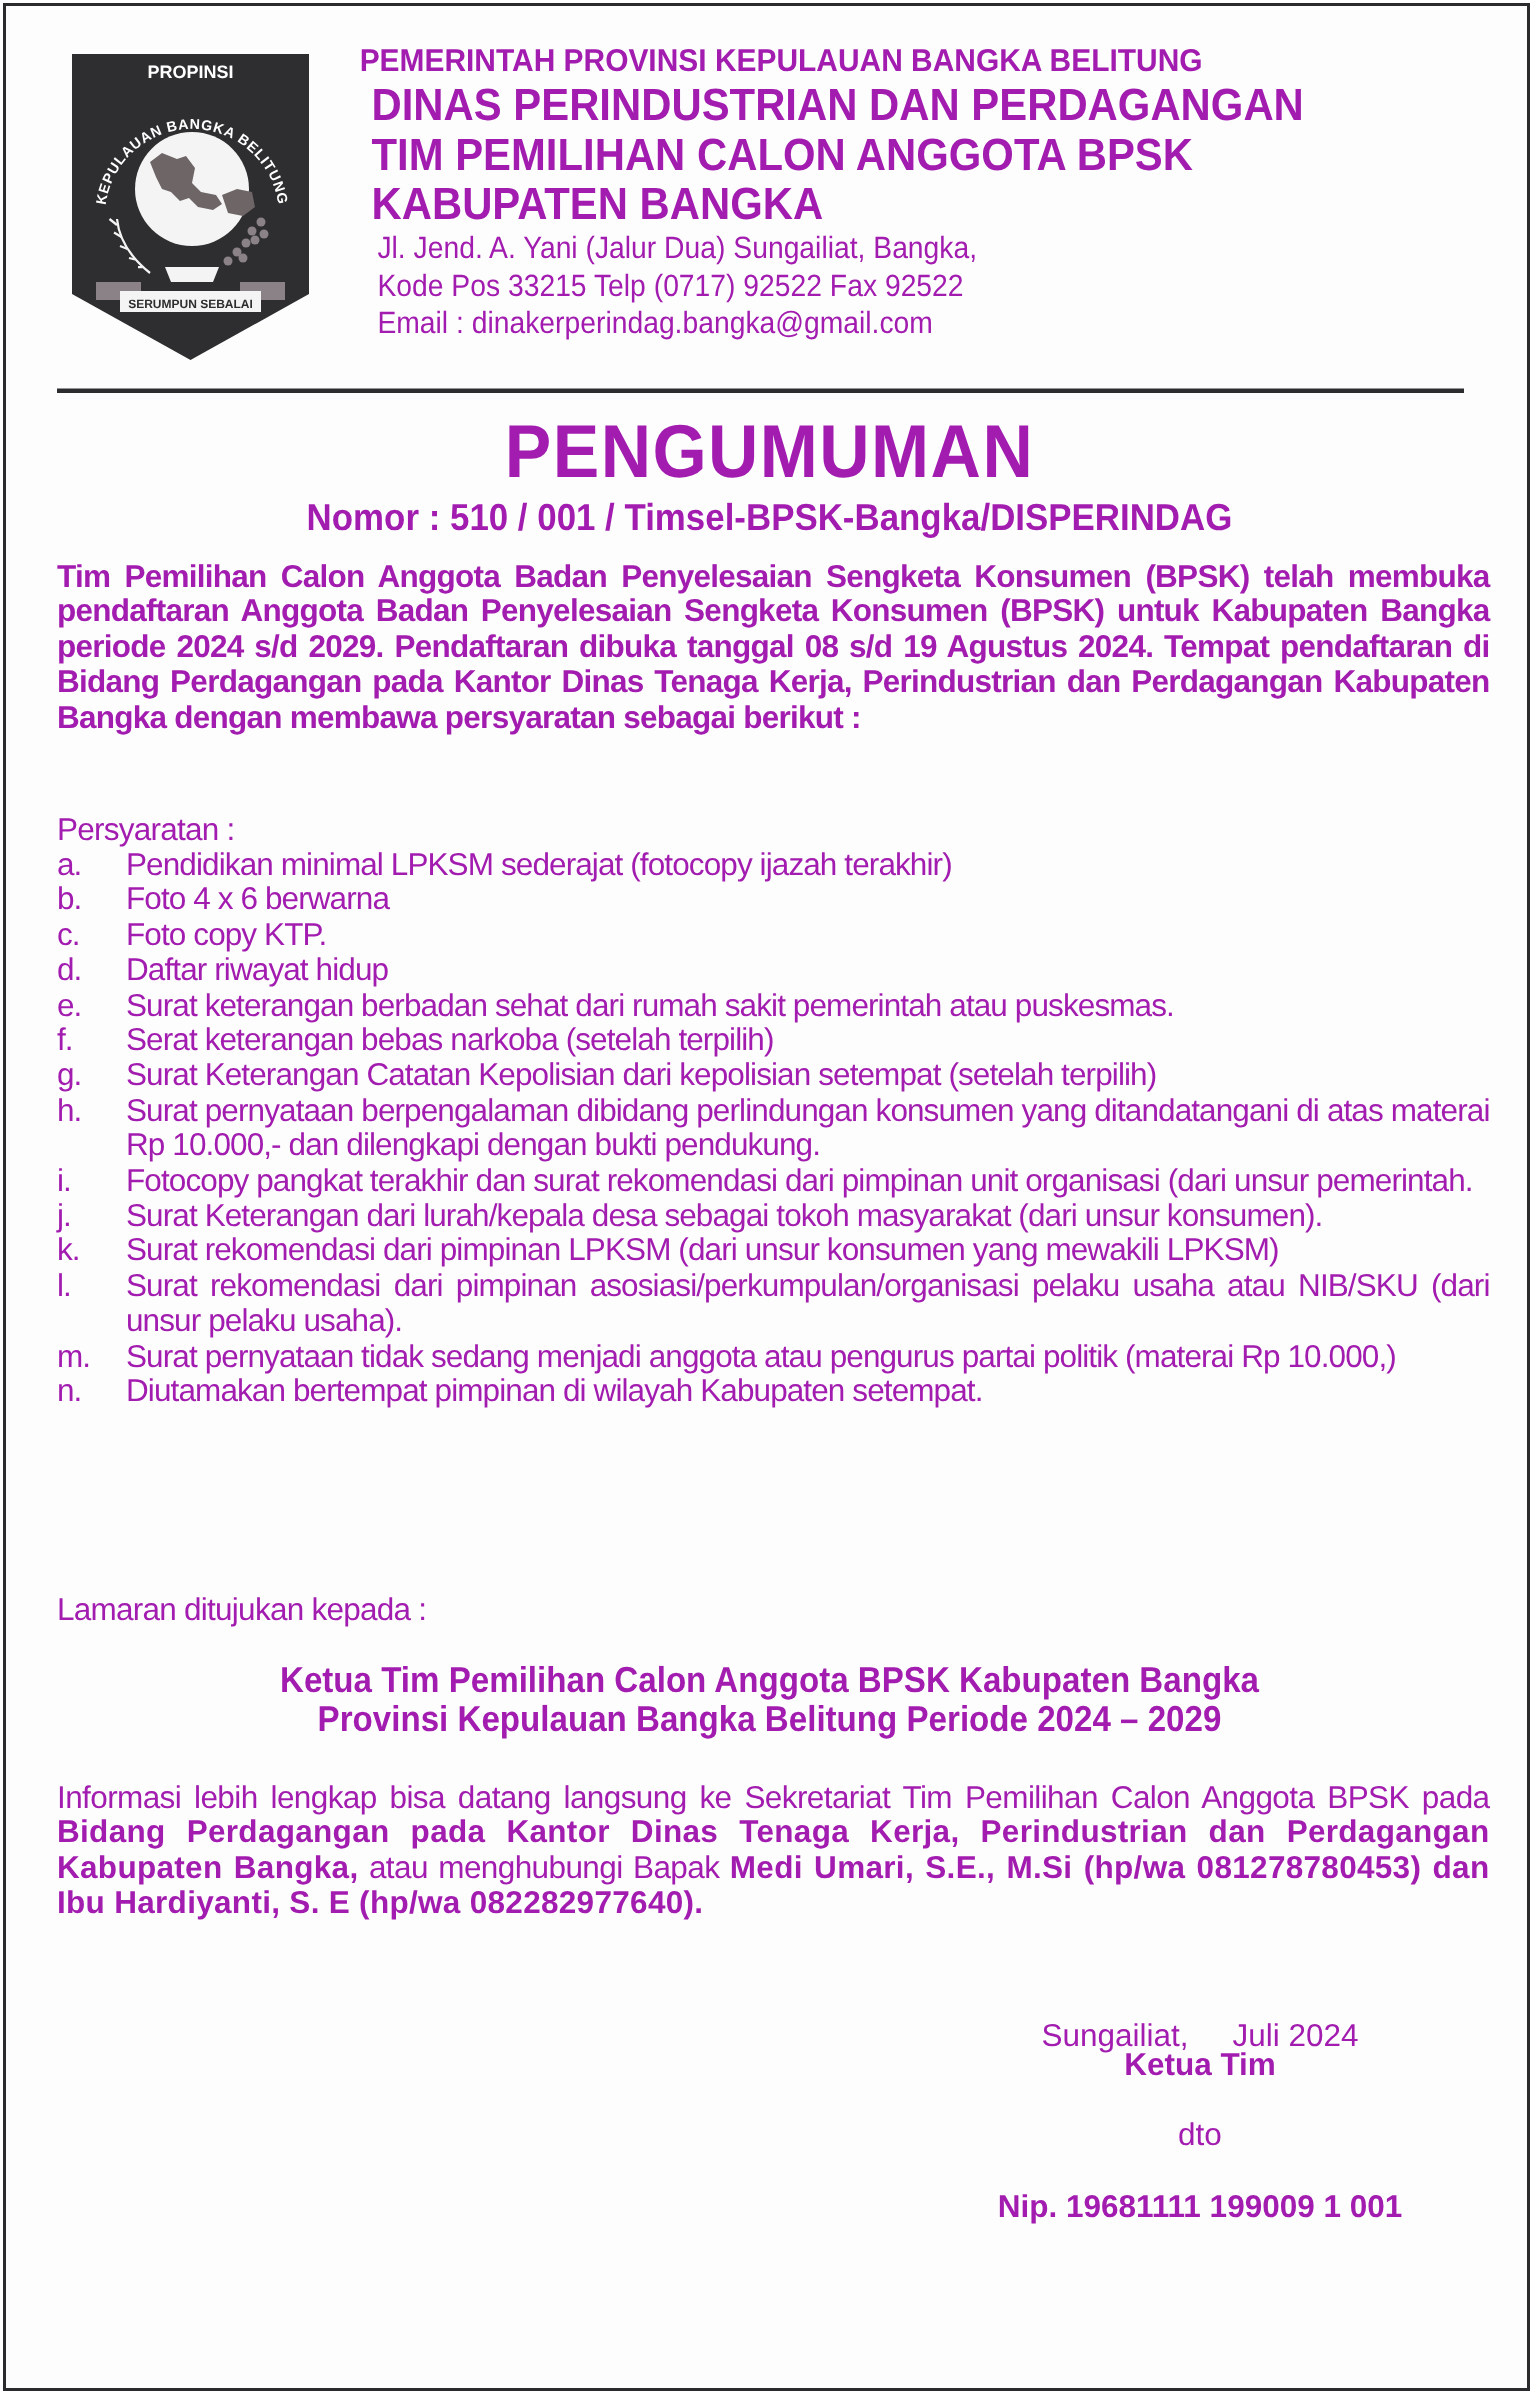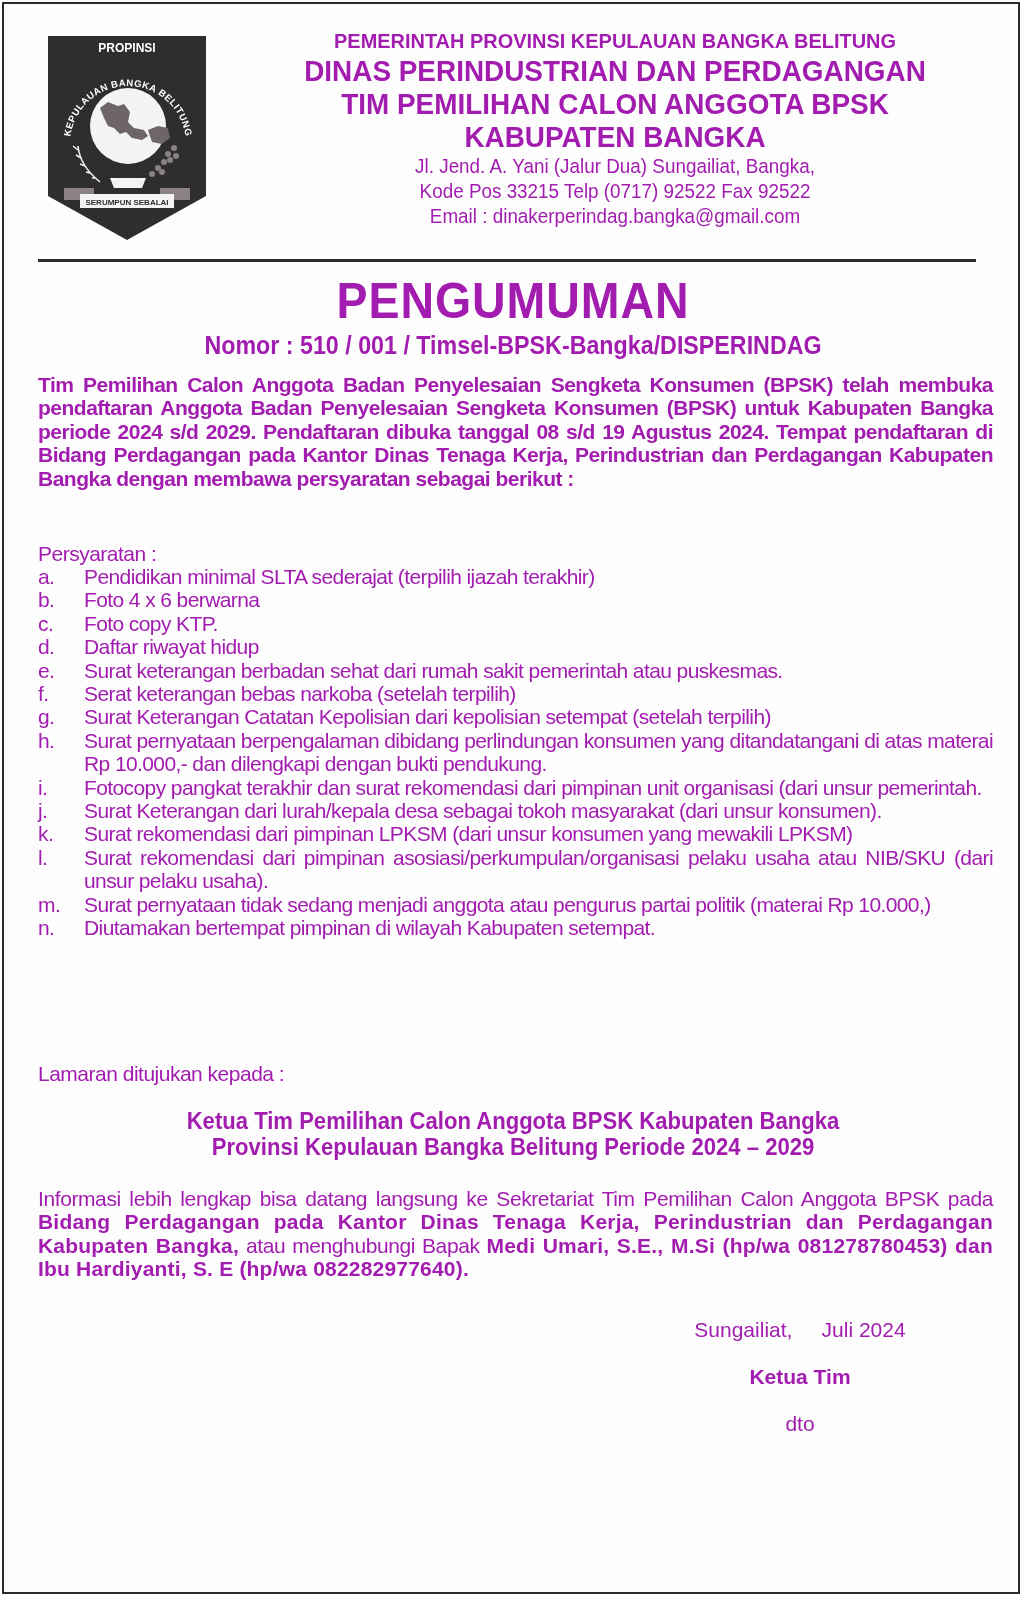--- a/index.html
+++ b/index.html
@@ -5,21 +5,21 @@
   html, body { margin: 0; padding: 0; background: #ffffff; }
   body { width: 1026px; height: 1600px; position: relative; overflow: hidden; }
   .frame {
     position: absolute; left: 2px; top: 2px; width: 1018px; height: 1592px;
     border: 2px solid #2b2b2d; box-sizing: border-box; background: #fdfdfe;
   }
   .doc { position: absolute; inset: 0; color: #a21caf; font-family: "Liberation Sans", sans-serif; }
 
   
   .logo { position: absolute; left: 48px; top: 36px; width: 158px; height: 204px; }
-  .head { position: absolute; left: 220px; top: 28px; width: 790px; text-align: center; }
+  .head { position: absolute; left: 220px; top: 28px; width: 790px; text-align: left; }
   .head .l1 { font-weight: 700; font-size: 21px; letter-spacing: 0px; line-height: 26px; transform: scaleX(0.95); }
   .head .l2 { font-weight: 700; font-size: 30px; line-height: 33px; transform: scaleX(0.93); }
   .head .l3 { font-weight: 400; font-size: 20.5px; line-height: 25px; transform: scaleX(0.92); }
   .rule { position: absolute; left: 38px; right: 50px; top: 259px; height: 3px; background: #2d2d2f; }
 
   
   .title { position: absolute; left: 0; right: 0; top: 273px; text-align: center; font-weight: 700; font-size: 50px; line-height: 56px; letter-spacing: 1px; transform: scaleX(0.93); }
   .nomor { position: absolute; left: 0; right: 0; top: 330px; text-align: center; font-weight: 700; font-size: 25px; line-height: 30px; transform: scaleX(0.93); }
 
   
@@ -31,21 +31,21 @@
   .req-list .lbl { width: 46px; flex: 0 0 46px; }
   .req-list .txt { flex: 1; text-align: justify; text-align-last: left; }
   .lamaran { top: 1062px; letter-spacing: -0.5px; }
   .addr { position: absolute; left: 0; right: 0; top: 1108px; text-align: center; font-weight: 700; font-size: 24px; line-height: 26px; transform: scaleX(0.92); }
   .info { top: 1187px; letter-spacing: -0.4px; text-align: justify; text-align-last: left; }
   .info b { font-weight: 700; letter-spacing: 0.2px; margin-top: 12px; }
 
   
   .sig { position: absolute; left: 620px; width: 360px; text-align: center; font-size: 21px; line-height: 24px; }
   .sig .place { position: absolute; top: 1318px; left: 0; right: 0; }
-  .sig .place span { display: inline-block; }
+  .sig .place span { display: inline-block; margin-top: 28px; }
   .sig .role { position: absolute; top: 1365px; left: 0; right: 0; font-weight: 700; }
   .sig .dto { position: absolute; top: 1412px; left: 0; right: 0; }
   .sig .name { position: absolute; top: 1460px; left: 0; right: 0; font-weight: 700; line-height: 24px; }
 </style>
 </head>
 <body>
 
 <div class="frame"></div>
 
 <div class="doc">
@@ -96,21 +96,21 @@
 
   <div class="title">PENGUMUMAN</div>
   <div class="nomor">Nomor : 510 / 001 / Timsel-BPSK-Bangka/DISPERINDAG</div>
 
   <div class="body para">Tim Pemilihan Calon Anggota Badan Penyelesaian Sengketa Konsumen (BPSK) telah membuka pendaftaran Anggota Badan Penyelesaian Sengketa Konsumen (BPSK) untuk Kabupaten Bangka periode 2024 s/d 2029. Pendaftaran dibuka tanggal 08 s/d 19 Agustus 2024. Tempat pendaftaran di Bidang Perdagangan pada Kantor Dinas Tenaga Kerja, Perindustrian dan Perdagangan Kabupaten Bangka dengan membawa persyaratan sebagai berikut :</div>
 
   <div class="body req-title">Persyaratan :</div>
   <div class="body req-list">
     <div class="item">
         <span class="lbl">a.</span>
-        <span class="txt">Pendidikan minimal SLTA sederajat (terpilih ijazah terakhir)</span>
+        <span class="txt">Pendidikan minimal LPKSM sederajat (fotocopy ijazah terakhir)</span>
       </div>
     <div class="item">
         <span class="lbl">b.</span>
         <span class="txt">Foto 4 x 6 berwarna</span>
       </div>
     <div class="item">
         <span class="lbl">c.</span>
         <span class="txt">Foto copy KTP.</span>
       </div>
     <div class="item">
@@ -165,15 +165,16 @@
     <div>Provinsi Kepulauan Bangka Belitung Periode 2024 – 2029</div>
   </div>
 
   <div class="body info"><span>Informasi lebih lengkap bisa datang langsung ke Sekretariat Tim Pemilihan Calon Anggota BPSK pada </span><b>Bidang Perdagangan pada Kantor Dinas Tenaga Kerja, Perindustrian dan Perdagangan Kabupaten Bangka,</b><span> atau menghubungi Bapak </span><b>Medi Umari, S.E., M.Si (hp/wa 081278780453) dan Ibu Hardiyanti, S. E (hp/wa 082282977640).</b></div>
 
   <div class="sig">
     <div class="place"><span>Sungailiat,</span>&nbsp;&nbsp;&nbsp;&nbsp;&nbsp;<span>Juli 2024</span></div>
     <div class="role">Ketua Tim</div>
     <div class="dto">dto</div>
     <div class="name">
+      <div>Nip. 19681111 199009 1 001</div>
     </div>
   </div>
 </div>
 
 </body></html>

